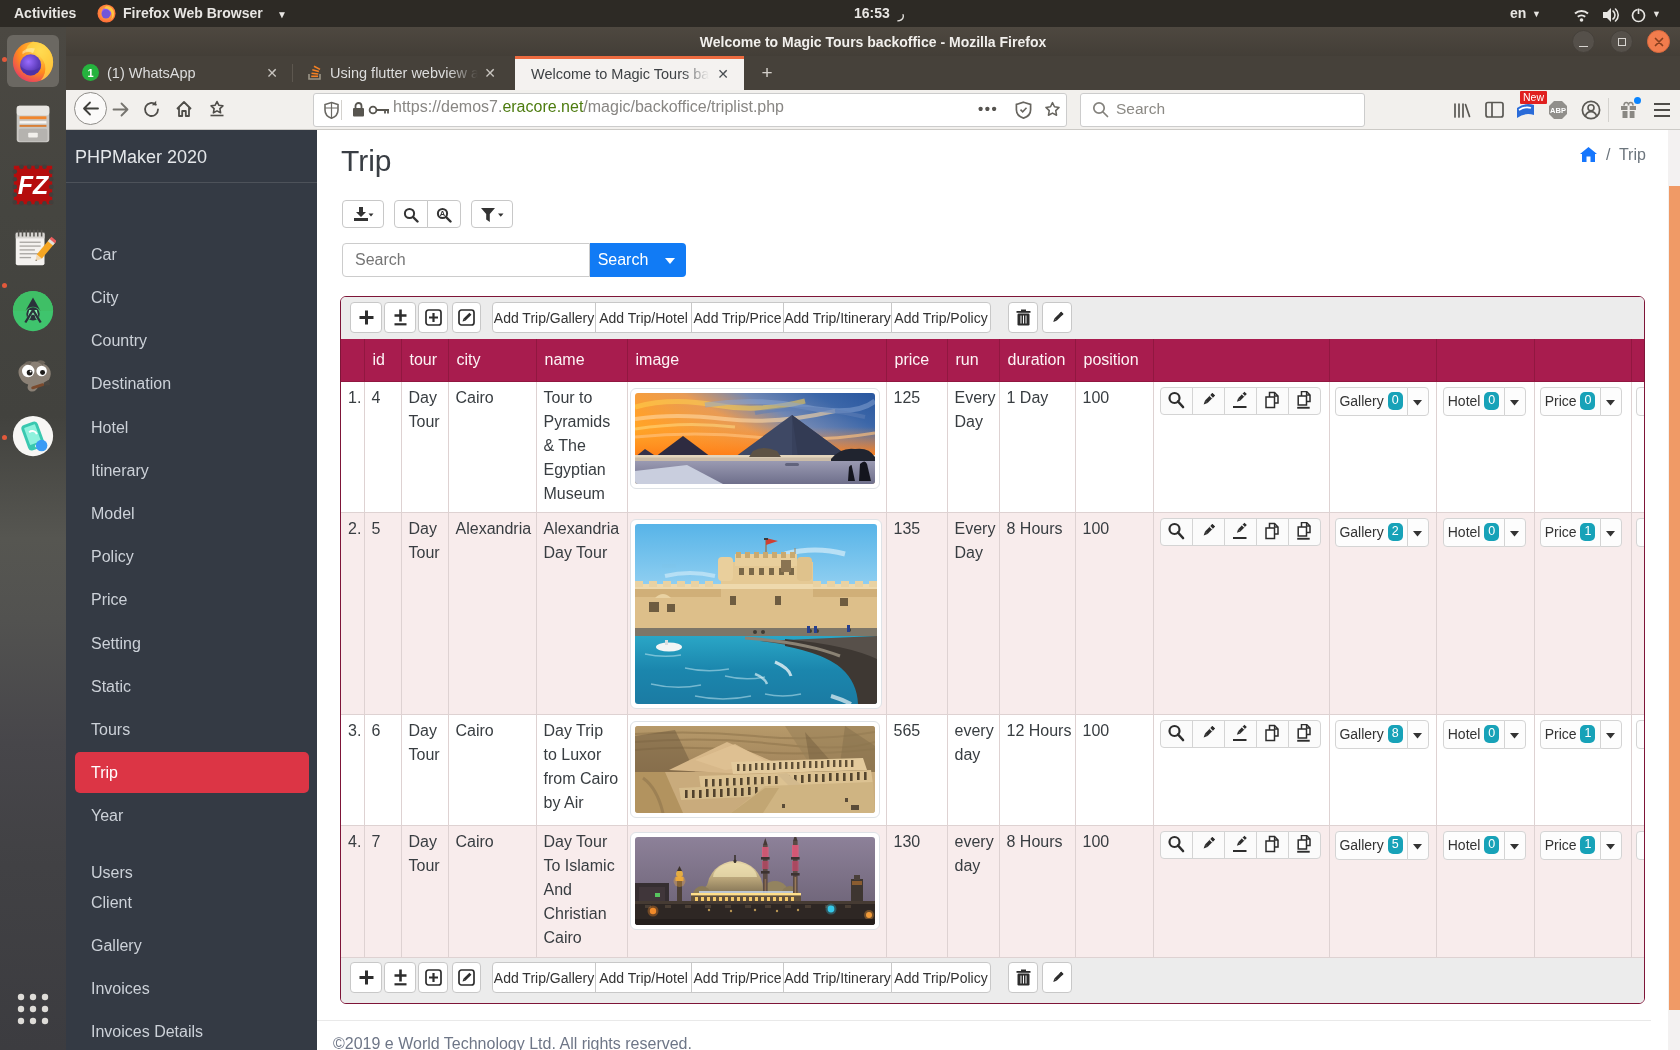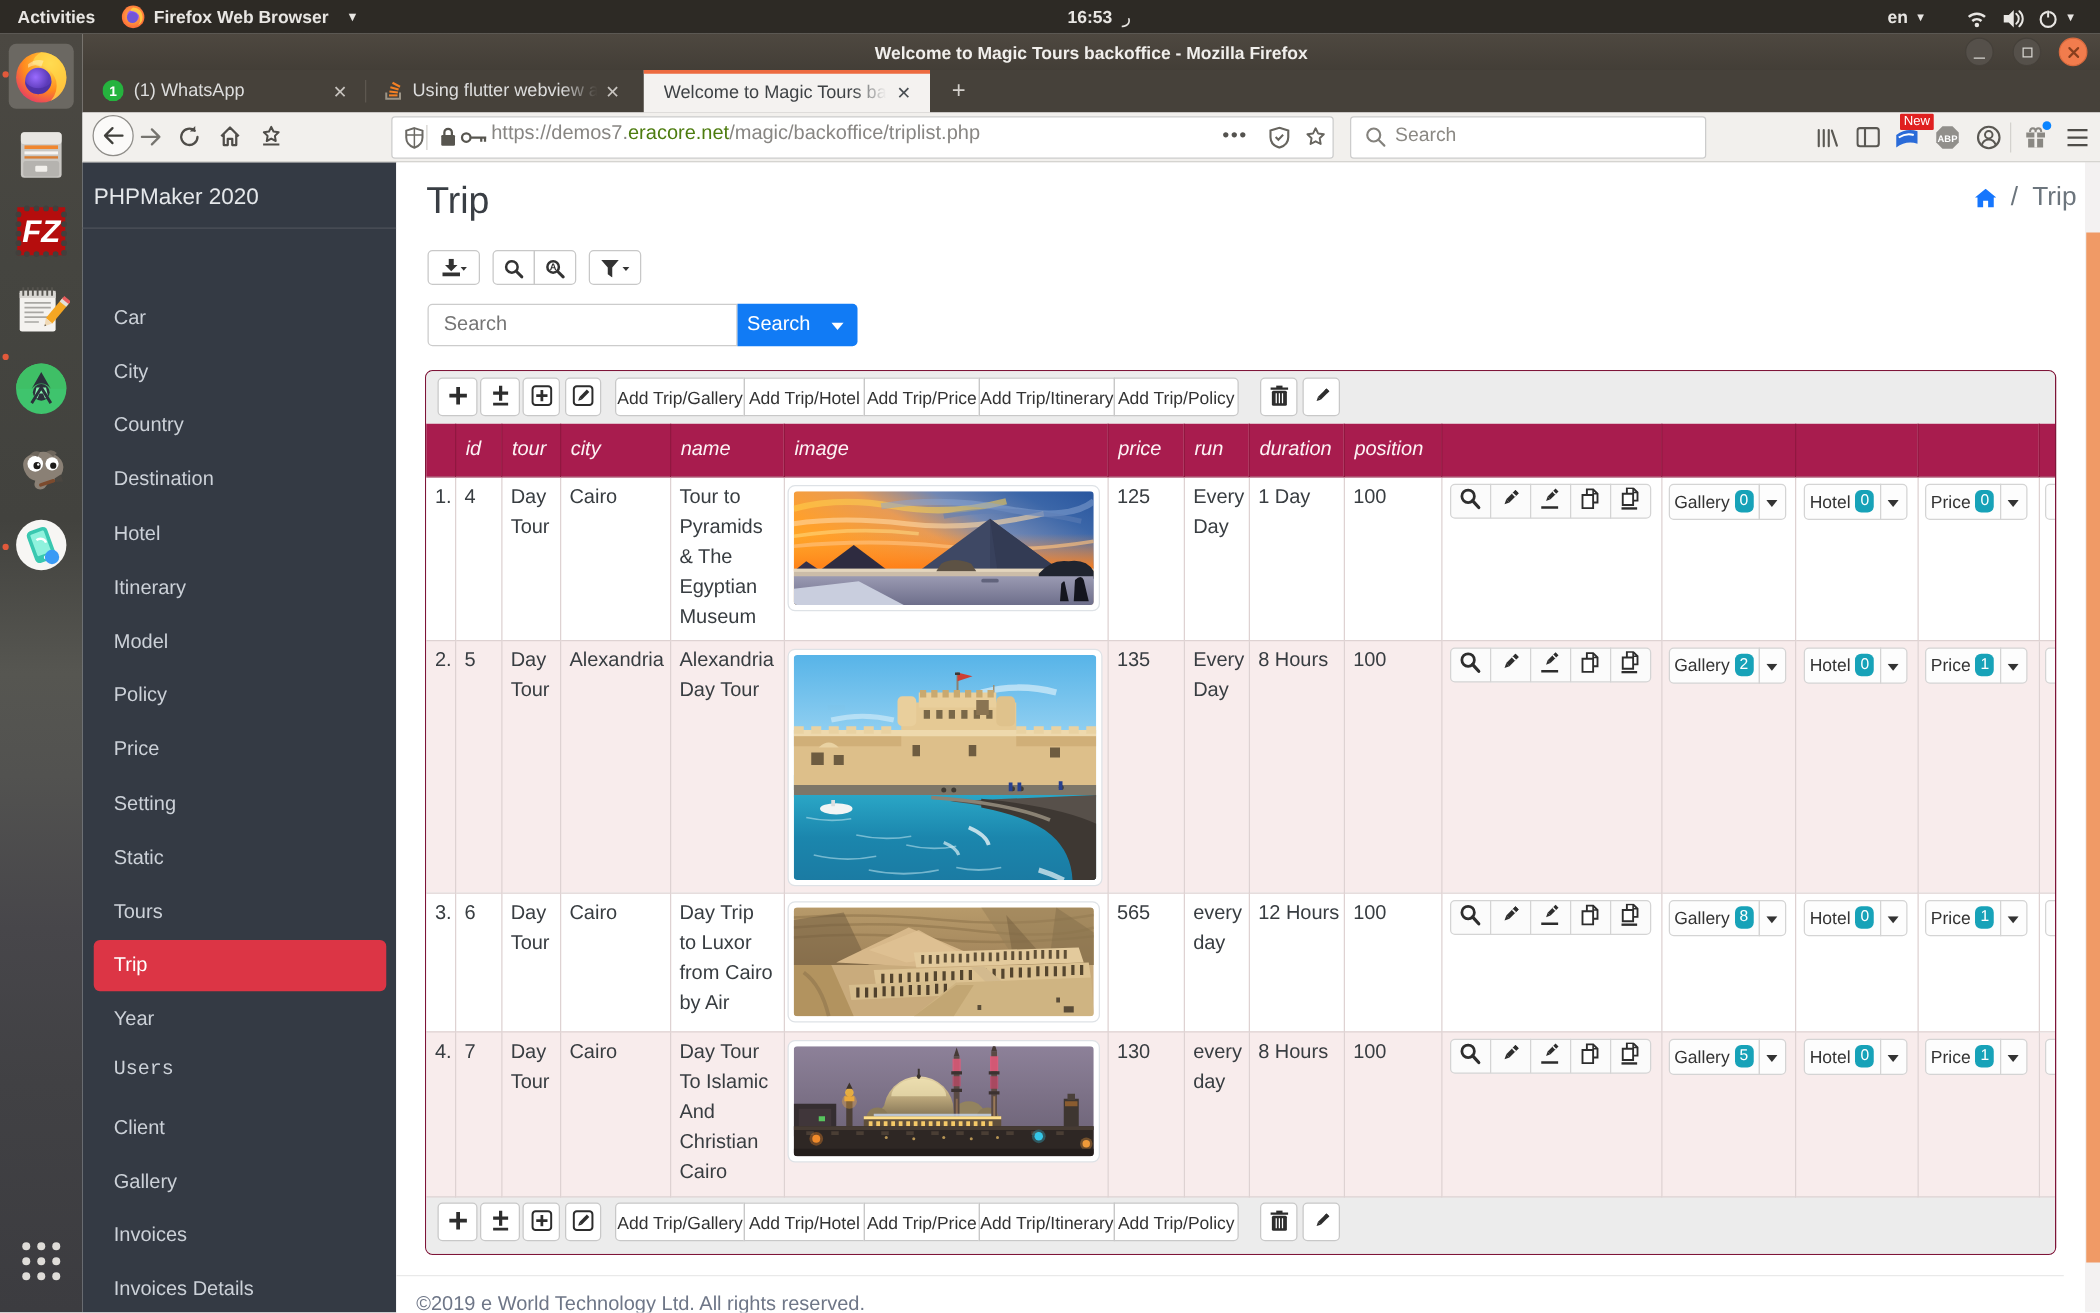--- a/index.html
+++ b/index.html
@@ -385,31 +385,31 @@
   <div class="mi" style="top:276.5px;">Hotel</div>
   <div class="mi" style="top:319.7px;">Itinerary</div>
   <div class="mi" style="top:406.1px;">Policy</div>
   <div class="mi" style="top:362.9px;">Model</div>
   <div class="mi" style="top:449.3px;">Price</div>
   <div class="mi" style="top:492.5px;">Setting</div>
   <div class="mi" style="top:535.7px;">Static</div>
   <div class="mi" style="top:578.9px;">Tours</div>
   <div class="mi" style="top:622.1px; background:#dc3545; color:#fff;">Trip</div>
   <div class="mi" style="top:665.3px;">Year</div>
-  <div class="mi" style="top:705px;font-family:Liberation Mono, monospace;">Users</div>
+  <div class="mi" style="top:722px;">Users</div>
   <div class="mi" style="top:751.7px;">Client</div>
   <div class="mi" style="top:794.9px;">Gallery</div>
   <div class="mi" style="top:838.1px;">Invoices</div>
   <div class="mi" style="top:881.3px;">Invoices Details</div>
 </div>
 
 <div class="abs" id="main">
   <div style="position:absolute; left:24px; top:12px; font-size:30px; line-height:37px; color:#393e44;">Trip</div>
 
-  <div style="position:absolute; left:1263px; top:16px; font-size:21px; color:#6c757d;">
+  <div style="position:absolute; left:1263px; top:16px; font-size:16px; color:#6c757d;">
     <svg width="17" height="15" viewBox="0 0 17 15" style="vertical-align:-2px;">
         <path d="M8.5 0 L17 7 L15 7 L15 15 L10.5 15 L10.5 9.5 L6.5 9.5 L6.5 15 L2 15 L2 7 L0 7 Z" fill="#1676fd"></path>
       </svg>
     &nbsp;/&nbsp; Trip
   </div>
 
   <div style="position:absolute; left:25px; top:70px; height:28px;">
     <span class="btn" style="width:42px; height:28px; position:absolute; left:0;"><svg style="margin-top:6px;" width="22" height="15" viewBox="0 0 22 15">
           <path d="M7 0 h4 v5 h3 l-5 5 -5-5 h3 z" fill="#333"></path>
           <path d="M2 11 h14 v3 h-14 z" fill="#333"></path>
@@ -532,21 +532,21 @@
           <col style="width:52px">
           <col style="width:76px">
           <col style="width:78px">
           <col style="width:176px">
           <col style="width:107px">
           <col style="width:98px">
           <col style="width:97px">
           <col style="width:13px">
         </colgroup>
       <tbody>
-          <tr style="height:42px;font-style:italic;">
+          <tr style="height:42px;">
             <th></th>
             <th>id</th>
             <th>tour</th>
             <th>city</th>
             <th>name</th>
             <th>image</th>
             <th>price</th>
             <th>run</th>
             <th>duration</th>
             <th>position</th>

